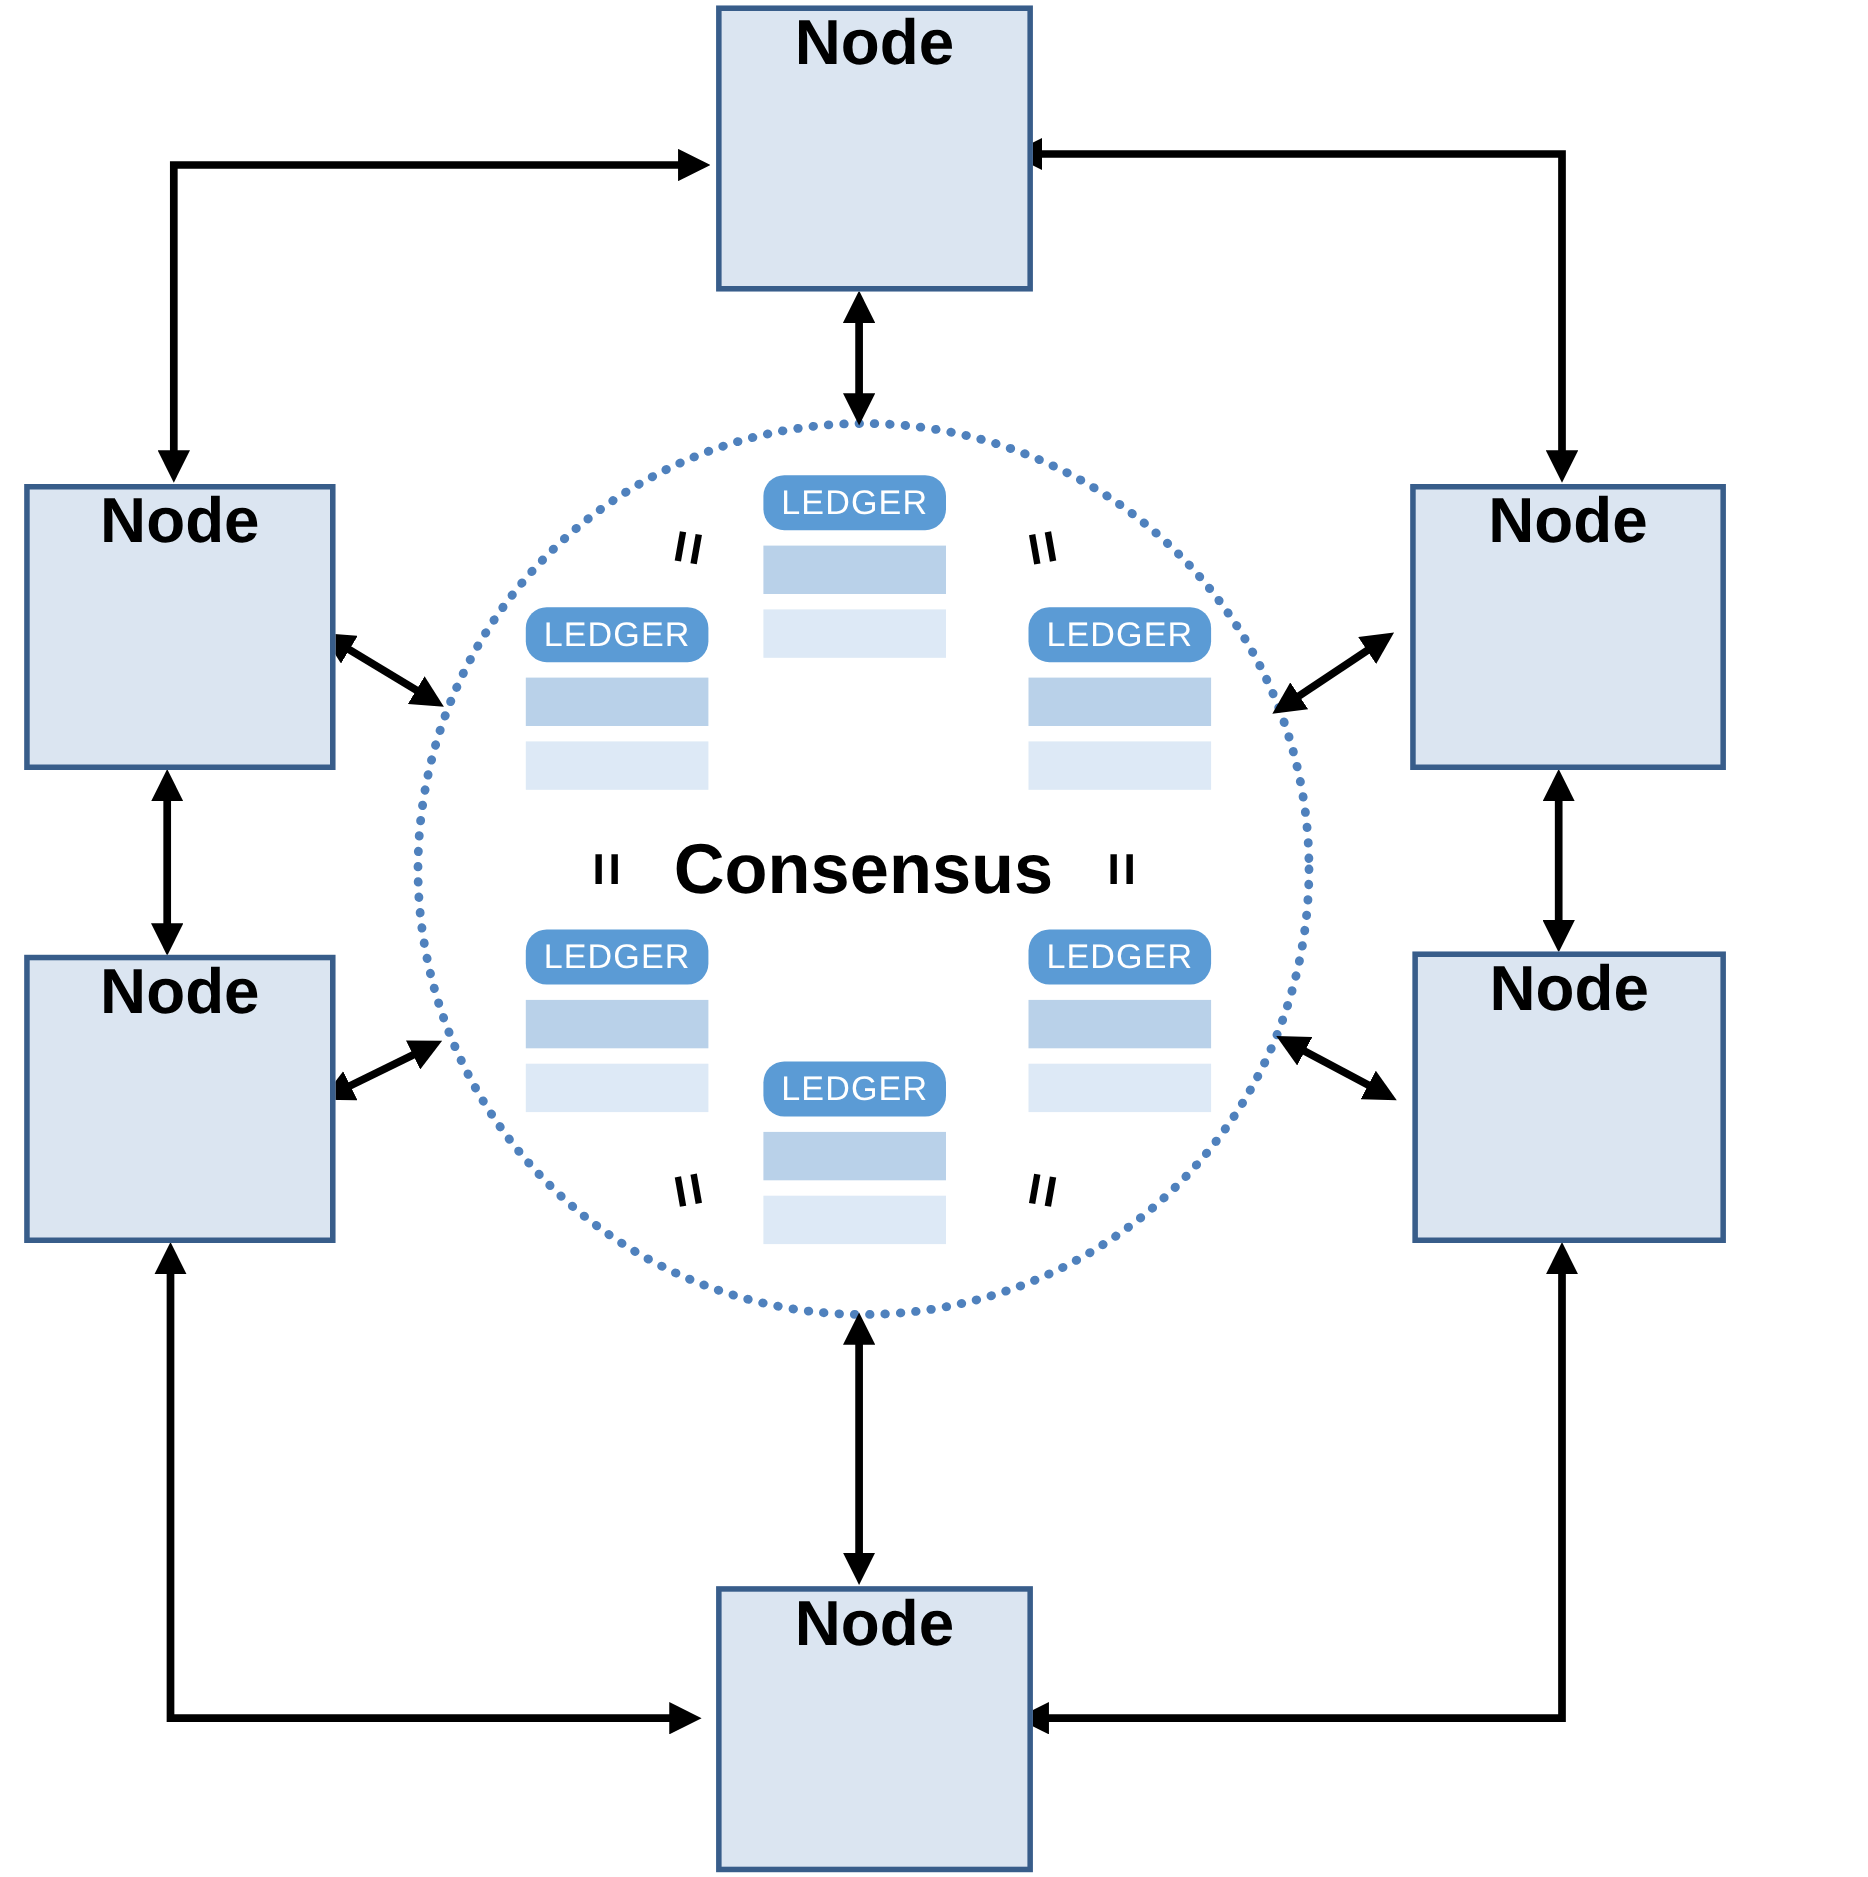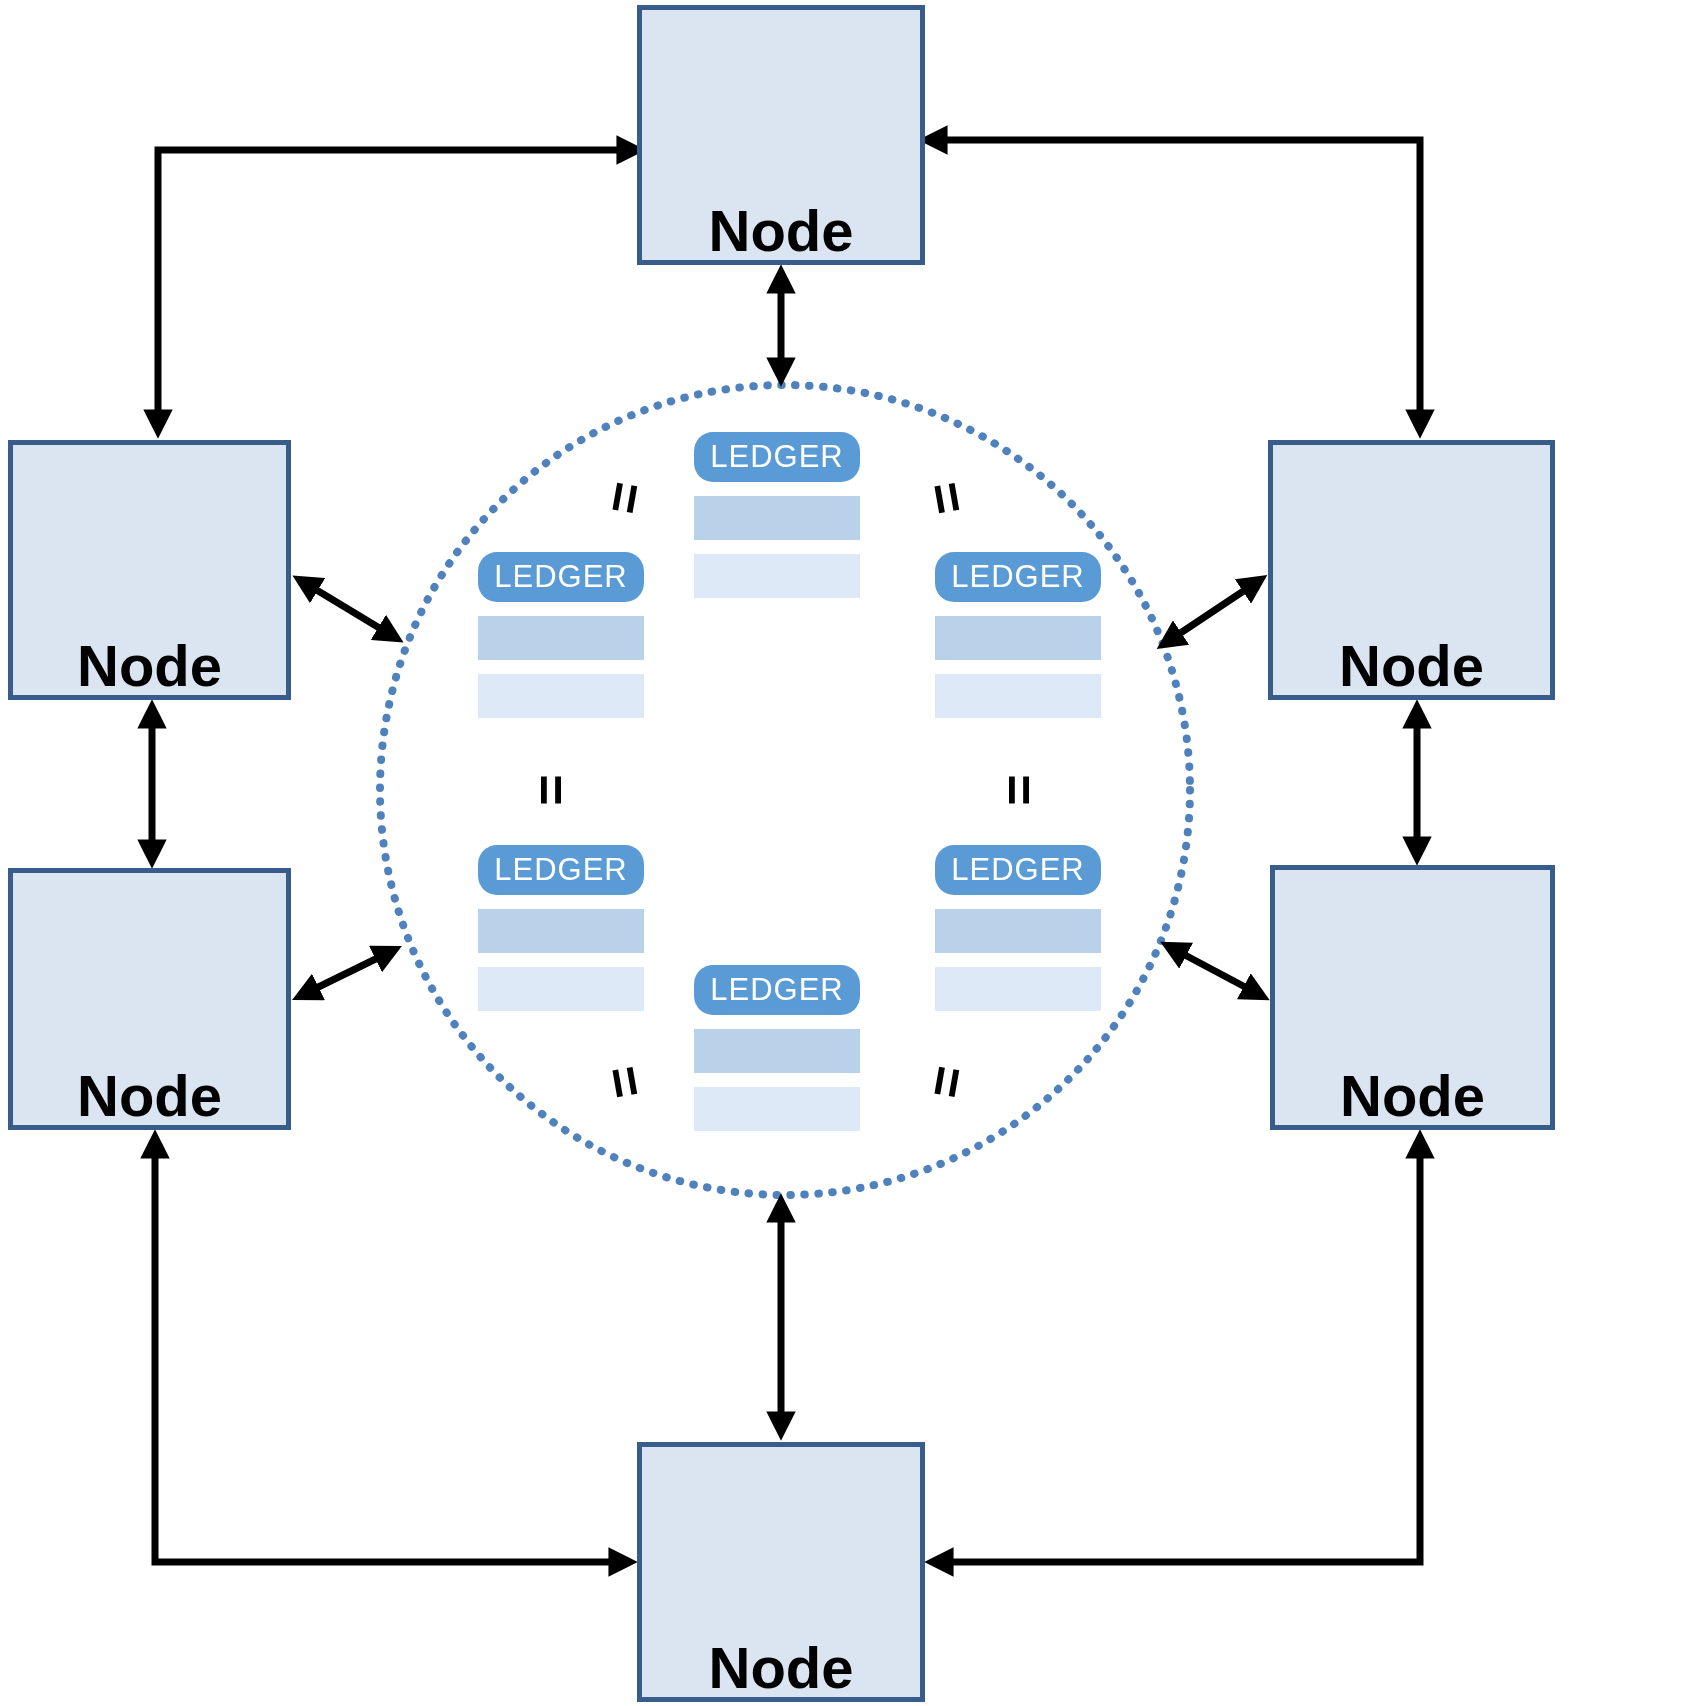--- a/index.html
+++ b/index.html
@@ -26,21 +26,21 @@
   .dotcircle{
     fill:none;stroke:var(--circle-dot);
     stroke-width:8;stroke-linecap:round;
     stroke-dasharray:0.5 13.5;
   }
   .arrow{fill:none;stroke:var(--arrow);stroke-width:7;}
   .node{
     position:absolute;
     background:var(--node-fill);
     border:5px solid var(--node-border);
-    display:flex;align-items:flex-end;justify-content:center;
+    display:flex;align-items:flex-start;justify-content:center;margin-left:14px;
   }
   .node-label{
     font-weight:700;font-size:58px;color:#000;line-height:1;
   }
   .ledger{position:absolute;width:166px;}
   .ledger-header{
     height:50px;background:var(--ledger-header-fill);
     color:var(--ledger-header-text);
     display:flex;align-items:center;justify-content:center;
     font-size:31px;letter-spacing:1px;font-weight:400;border-radius:19px;
@@ -157,14 +157,15 @@
     <div class="ledger-row row2"></div>
   </div>
 
   <span class="eq" style="left:626px;top:498px;transform:translate(-50%,-50%) rotate(100deg);">=</span>
   <span class="eq" style="left:948px;top:498px;transform:translate(-50%,-50%) rotate(80deg);">=</span>
   <span class="eq" style="left:552px;top:790px;transform:translate(-50%,-50%) rotate(90deg);">=</span>
   <span class="eq" style="left:1020px;top:790px;transform:translate(-50%,-50%) rotate(90deg);">=</span>
   <span class="eq" style="left:626px;top:1082px;transform:translate(-50%,-50%) rotate(80deg);">=</span>
   <span class="eq" style="left:948px;top:1082px;transform:translate(-50%,-50%) rotate(100deg);">=</span>
 
+  <div class="consensus">Consensus</div>
 
 </div>
 
 </body></html>

